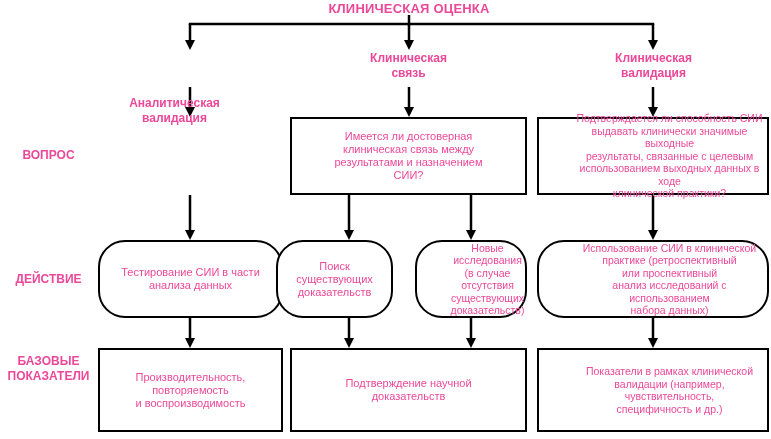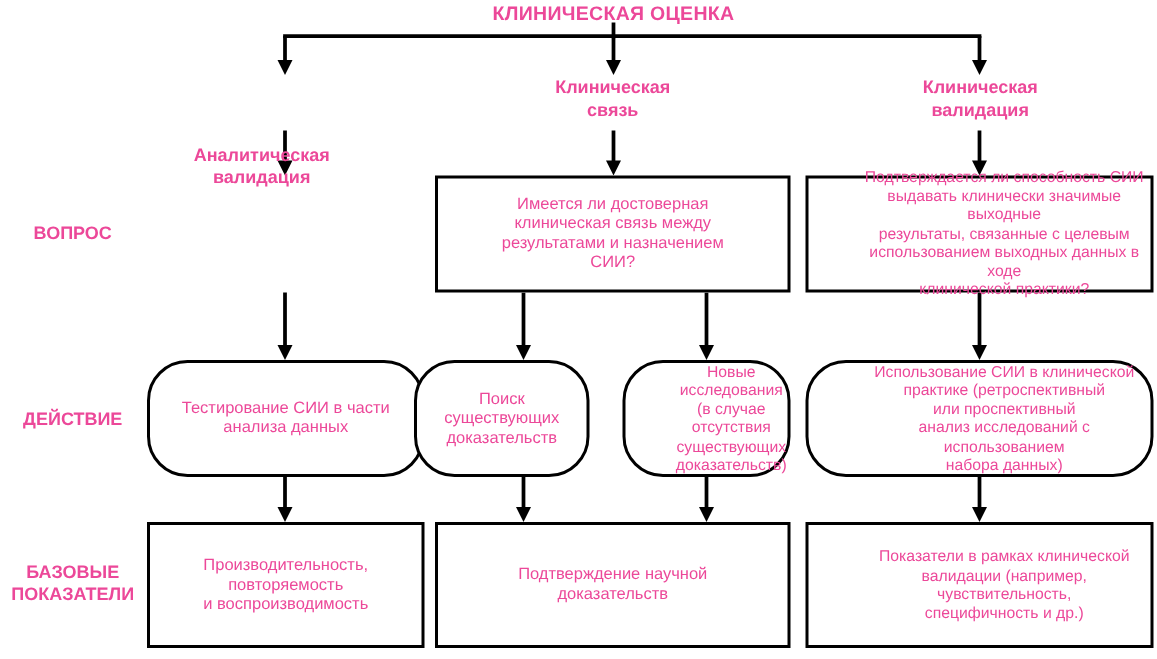--- a/index.html
+++ b/index.html
@@ -32,21 +32,21 @@
   .col-header.c3 { left: 578px; }
   .row-label {
     left: 2px; width: 93px;
     text-align: center;
     font-size: 12px; font-weight: bold;
     line-height: 15px;
     white-space: pre-line;
   }
   .row-label.r1 { top: 148px; }
   .row-label.r2 { top: 272px; }
-  .row-label.r3 { top: 374px; }
+  .row-label.r3 { top: 354px; }
   .box {
     box-sizing: border-box;
     border: 2.5px solid #000000;
     background: #ffffff;
     display: flex;
     align-items: center;
     justify-content: center;
     text-align: center;
     font-size: 11px;
     line-height: 13px;

